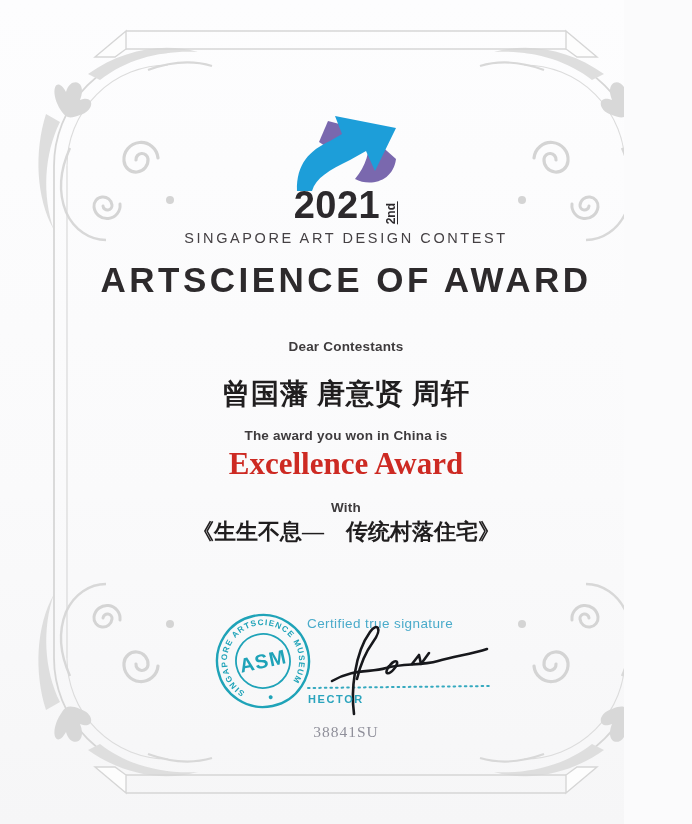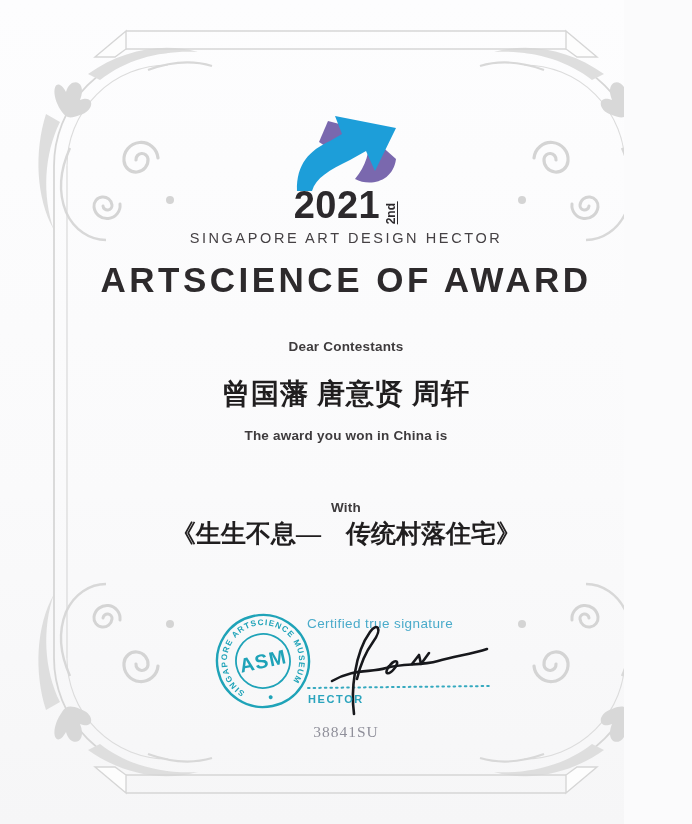--- a/index.html
+++ b/index.html
@@ -28,21 +28,21 @@
   .brand-subtitle{top:230px;font-size:14.5px;letter-spacing:2.6px;color:#454144;font-weight:400;}
 
   .page-title{top:260px;font-size:35px;font-weight:700;letter-spacing:3.5px;color:#2d2a2c;}
 
   .label-sm{font-size:13.5px;font-weight:700;color:#3e3b3d;letter-spacing:0.2px;}
   .salutation{top:339px;}
   .recipients{top:375px;font-family:"Liberation Serif",serif;font-size:28px;font-weight:700;color:#201e1f;letter-spacing:1px;}
   .award-intro{top:428px;}
   .award-name{top:446px;font-family:"Liberation Serif",serif;font-size:31px;font-weight:700;color:#cd2a23;}
   .with-label{top:500px;}
-  .work-title{top:517px;font-family:"Liberation Serif",serif;font-size:25px;font-weight:700;color:#201e1f;}
+  .work-title{top:517px;font-family:"Liberation Serif",serif;font-size:22px;font-weight:700;color:#201e1f;}
 
   .stamp{position:absolute;left:213px;top:611px;width:100px;height:100px;transform:rotate(-12deg);}
   .certified-label{position:absolute;left:307px;top:616px;font-size:13.5px;color:#4aabca;letter-spacing:0.4px;font-weight:400;}
   .signature-block{position:absolute;left:295px;top:612px;width:210px;height:110px;}
   .signer-name{position:absolute;left:308px;top:693px;font-size:11px;font-weight:700;color:#2aa4bd;letter-spacing:1.6px;}
 
   .serial{top:723px;font-family:"Liberation Serif",serif;font-size:15.5px;color:#8f8f9a;letter-spacing:1px;}
 </style>
 </head>
 <body>
@@ -94,27 +94,28 @@
   <svg class="logo-svg" width="115" height="90" viewBox="290 108 115 90" xmlns="http://www.w3.org/2000/svg">
     <path d="M330,121 L353,127 L338,153 L321,142 Z" fill="#7a68ae"></path>
     <path d="M371,135 L398,159 C395,182 372,187 357,179 C368,166 372,152 371,135 Z" fill="#7a68ae"></path>
     <path d="M299,191 C298,164 312,150 332,141 L344,134 L337,116 L398,128 L377,171 L368,151 L352,160 C331,170 318,178 314,191 Z" fill="#1d9ed9"></path>
   </svg>
 
   <div class="center brand-line">
     <span class="brand-year">2021</span>
     <span class="brand-edition">2nd</span>
   </div>
-  <div class="center brand-subtitle">SINGAPORE ART DESIGN HECTOR</div>
+  <div class="center brand-subtitle">SINGAPORE ART DESIGN CONTEST</div>
 
   <div class="center page-title">ARTSCIENCE OF AWARD</div>
 
   <div class="center label-sm salutation">Dear Contestants</div>
   <div class="center recipients">曾国藩 唐意贤 周轩</div>
   <div class="center label-sm award-intro">The award you won in China is</div>
+  <div class="center award-name">Excellence Award</div>
   <div class="center label-sm with-label">With</div>
   <div class="center work-title">《生生不息—　传统村落住宅》</div>
 
   <svg class="stamp" width="100" height="100" viewBox="-50 -50 100 100" xmlns="http://www.w3.org/2000/svg">
     <defs>
       <path id="ringPath" d="M -36,0 A 36,36 0 1 1 36,0 A 36,36 0 1 1 -36,0" fill="none"></path>
     </defs>
     <circle cx="0" cy="0" r="46" fill="none" stroke="#1fa3b8" stroke-width="2.4"></circle>
     <circle cx="0" cy="0" r="27" fill="none" stroke="#1fa3b8" stroke-width="1.8"></circle>
     <g transform="rotate(-48)">

